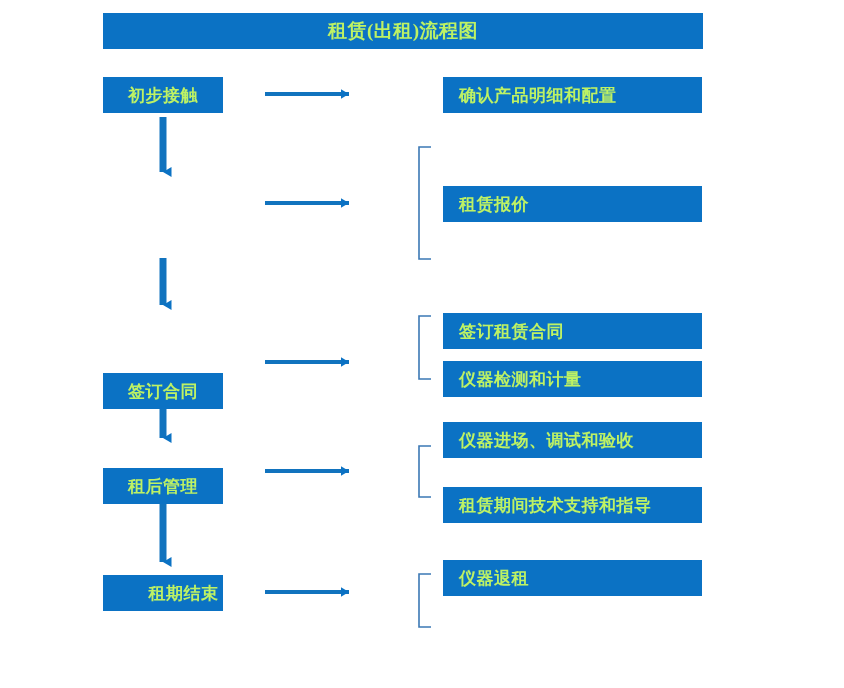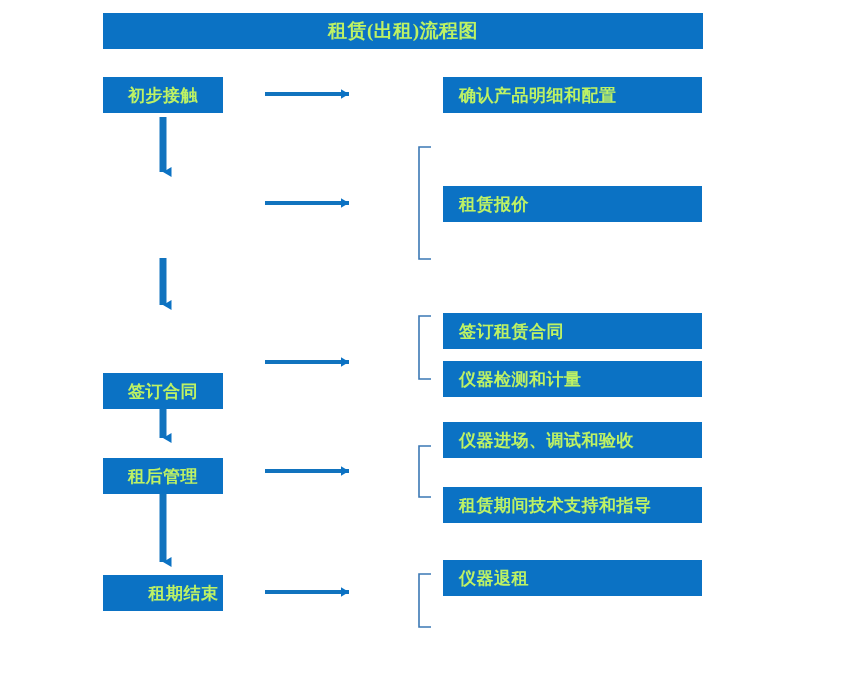--- a/index.html
+++ b/index.html
@@ -131,21 +131,21 @@
     </g>
   </svg>
 
   <div class="box title-banner">租赁(出租)流程图</div>
 
   <div class="box stage-box" style="top:77px;">初步接触</div>
 
 
   <div class="box stage-box" style="top:329px;margin-top:44px;">签订合同</div>
 
-  <div class="box stage-box" style="top:458px;">租后管理</div>
+  <div class="box stage-box" style="top:468px;">租后管理</div>
 
   <div class="box stage-box" style="top:575px;padding-left:41px;">租期结束</div>
 
   <div class="box detail-box" style="top:77px;">确认产品明细和配置</div>
 
 
   <div class="box detail-box" style="top:186px;">租赁报价</div>
 
 
   <div class="box detail-box" style="top:313px;">签订租赁合同</div>

